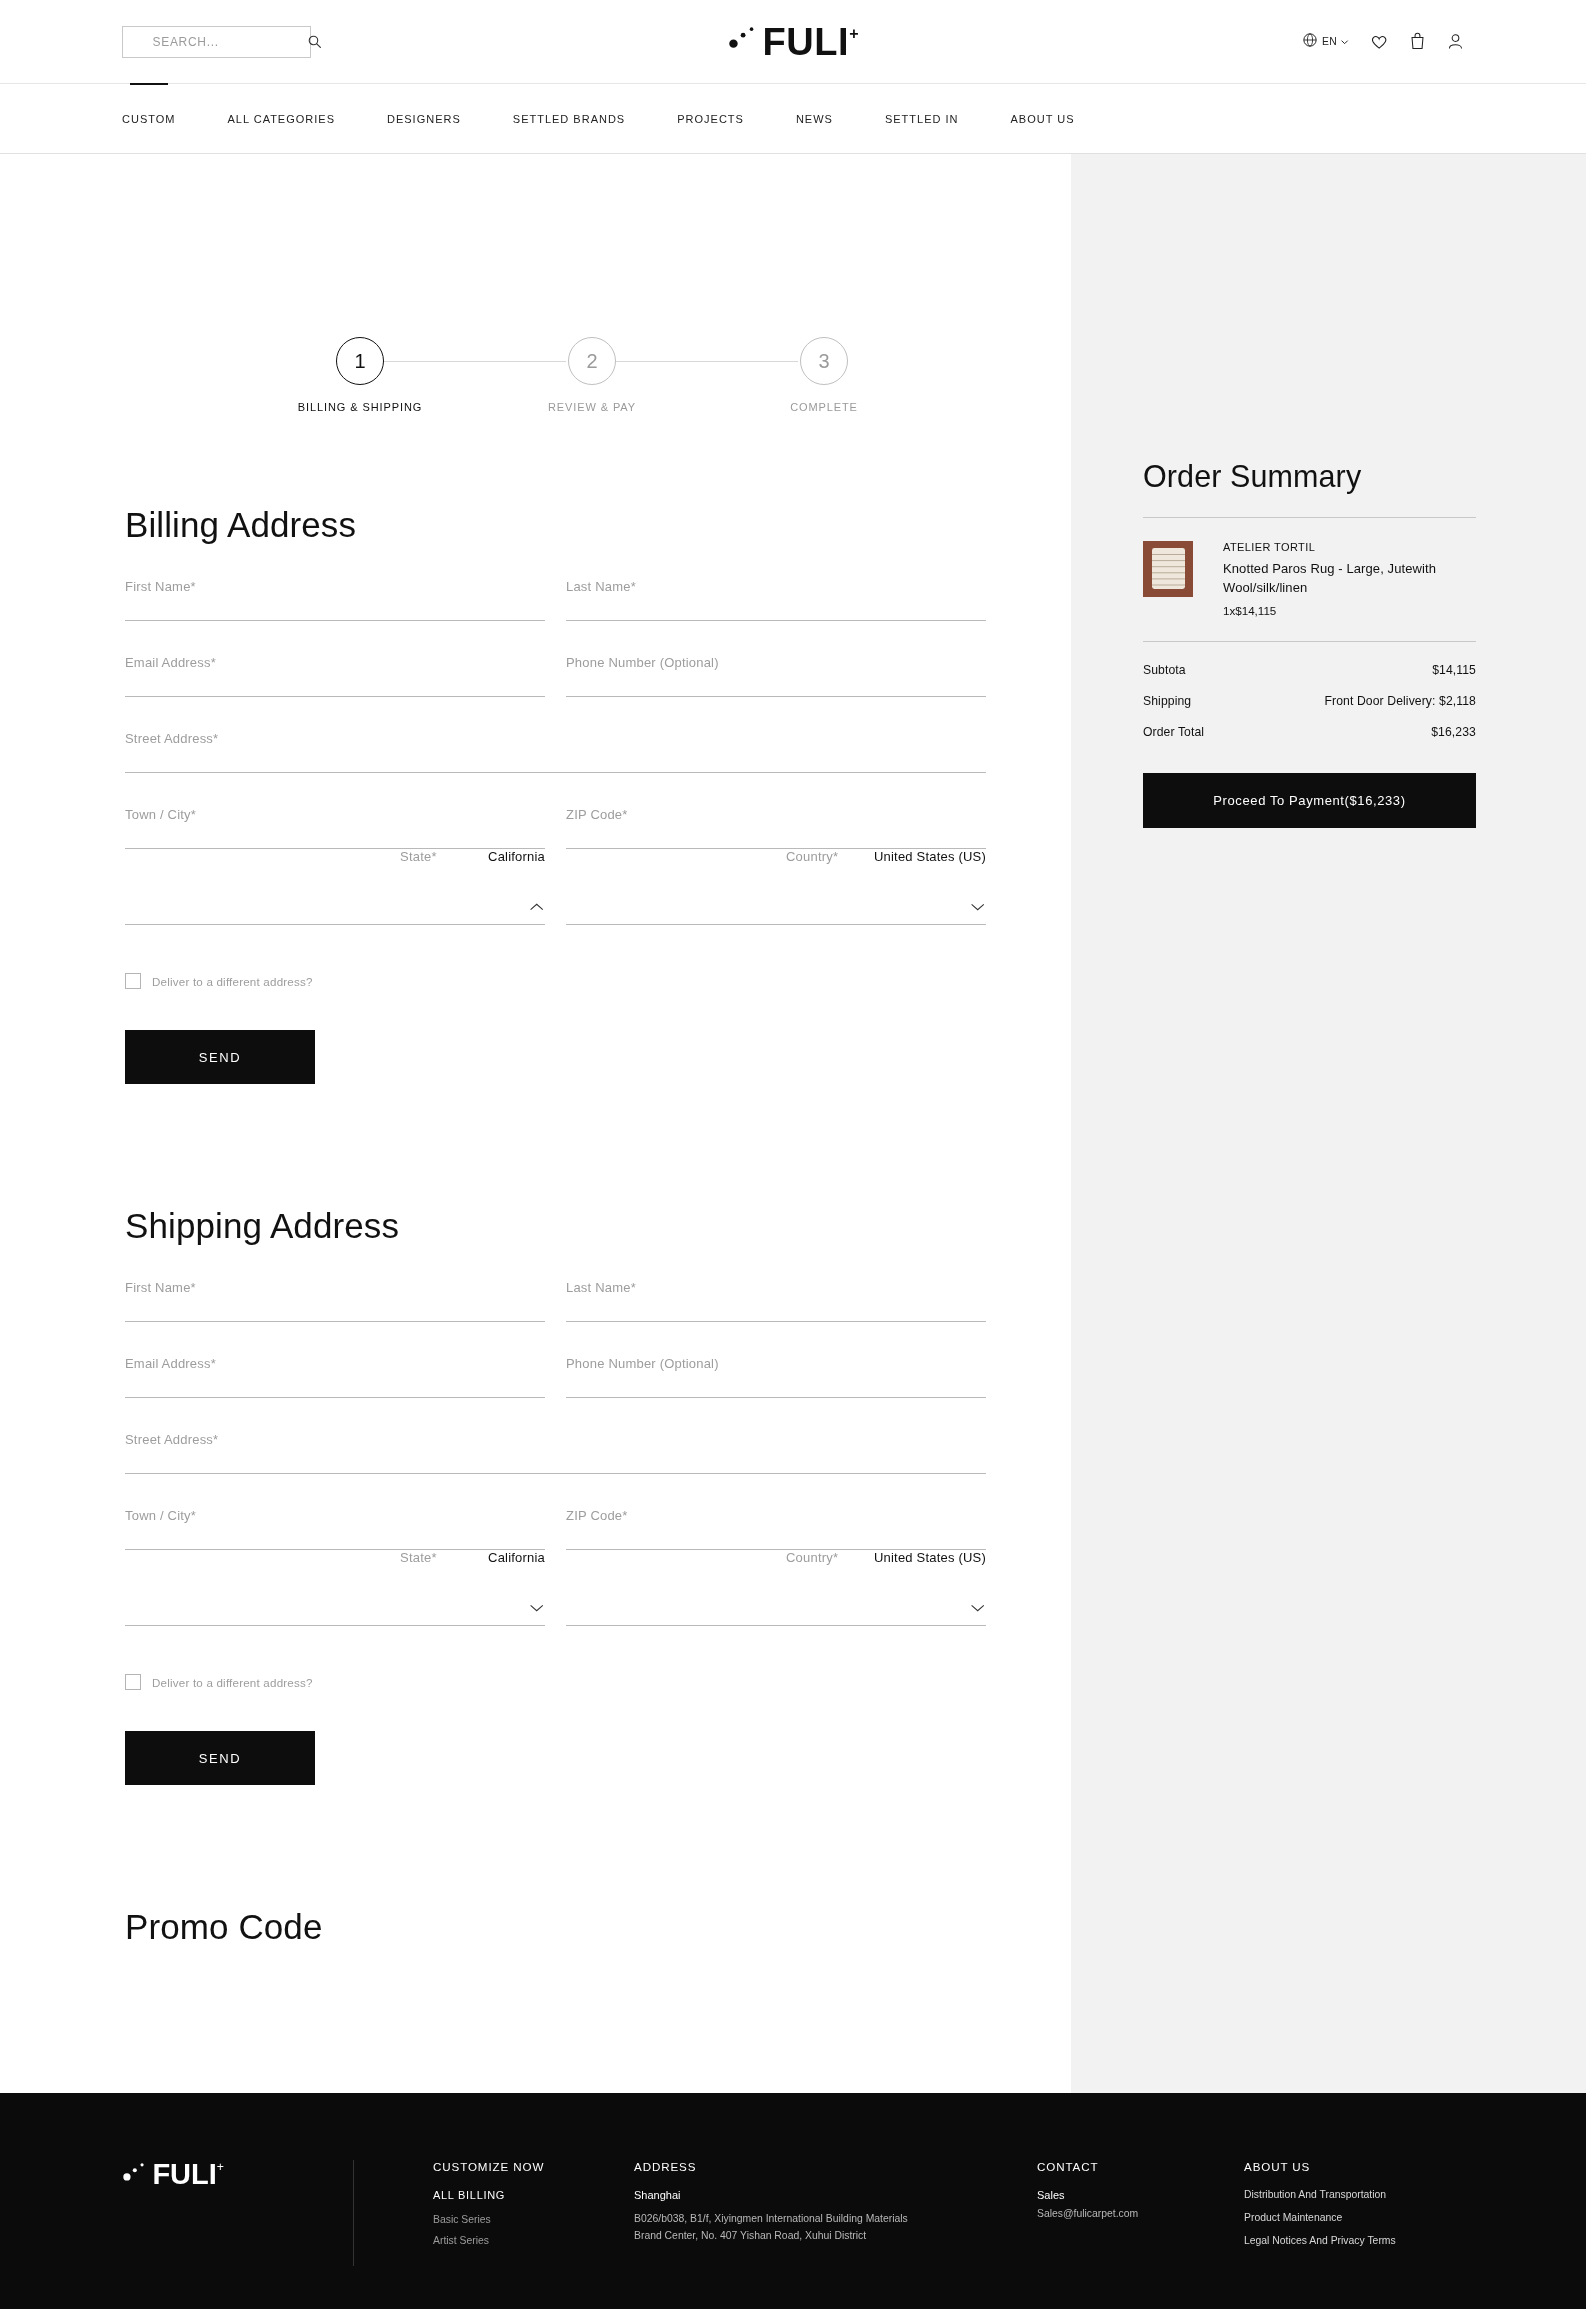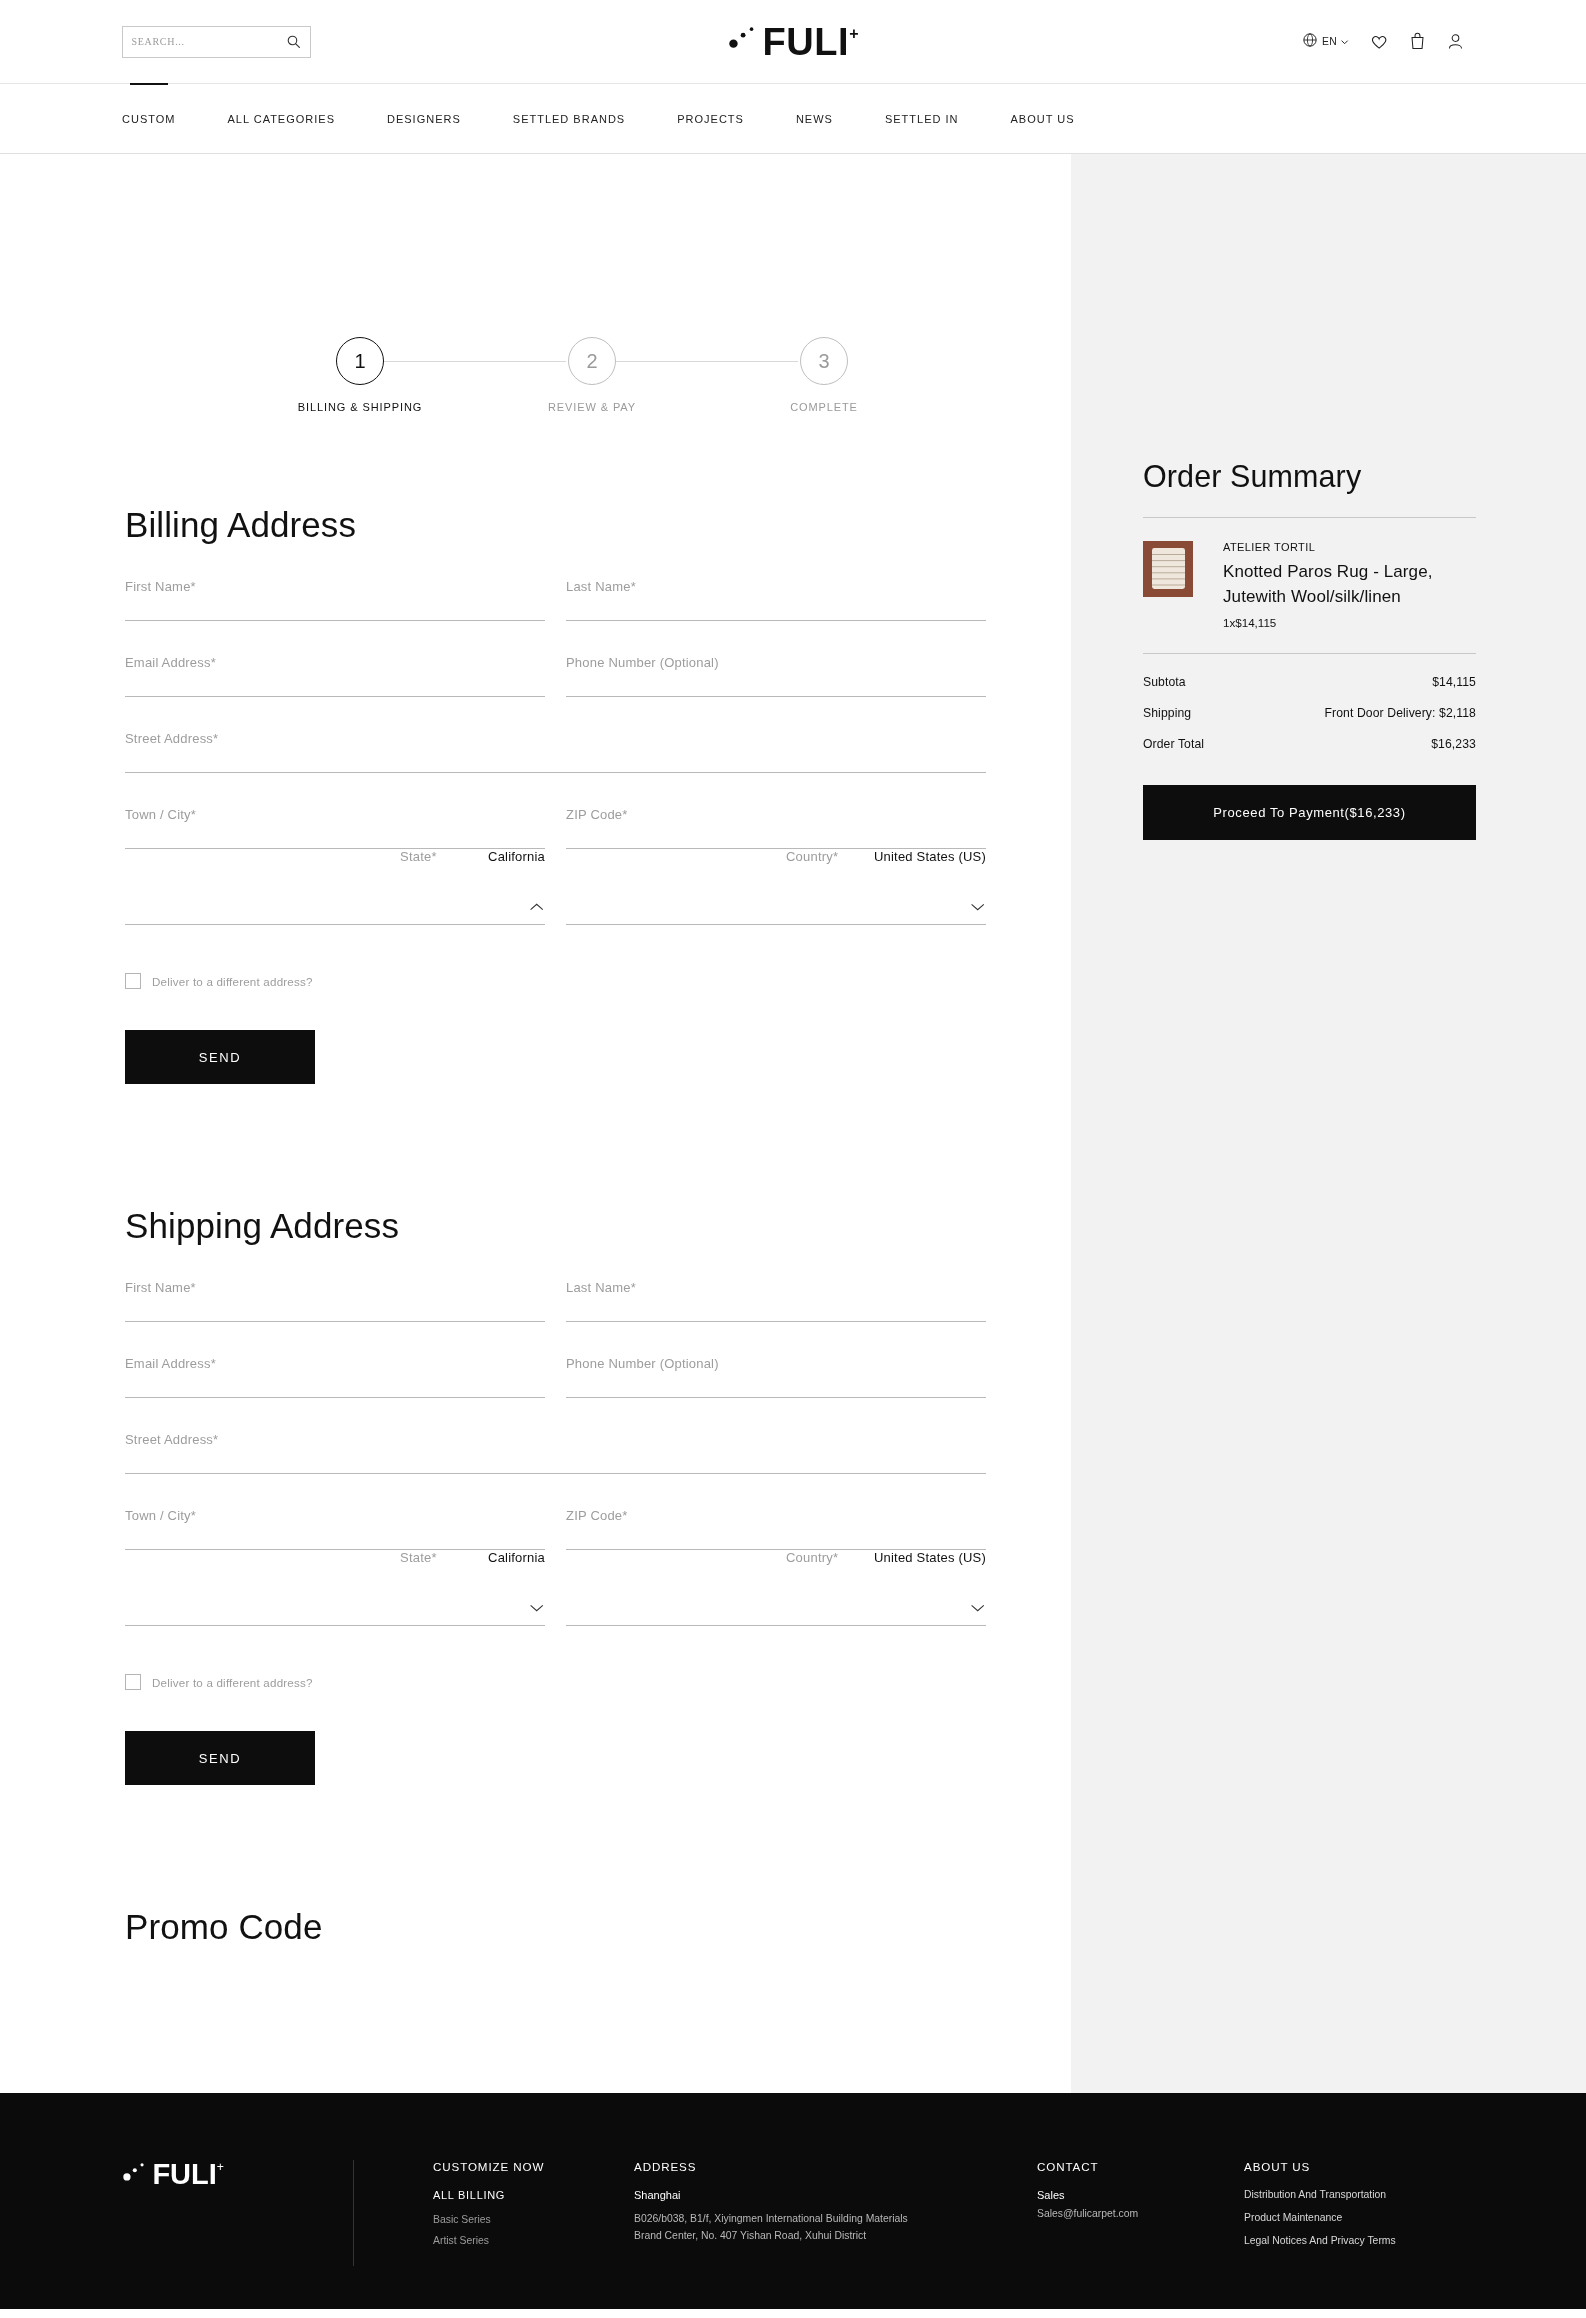--- a/index.html
+++ b/index.html
@@ -27,24 +27,25 @@
     border: 0.6px solid #c9c9c9;
     display: flex;
     align-items: center;
     padding: 0 8.5px;
     background: #fff;
   }
   .search-box input {
     border: none;
     outline: none;
     flex: 1;
-    font-size: 10px;
+    font-size: 12px;
     letter-spacing: 0.7px;
     color: #8a8a8a;
-    font-family: Liberation Serif, serif;
+    font-family: Liberation Sans, sans-serif;
+    margin-left: 21px;
   }
   .search-box input::placeholder { color: #9b9b9b; }
   .search-icon-btn {
     width: 16px; height: 16px;
     display: flex; align-items: center; justify-content: center;
     background: none; border: none; cursor: pointer;
   }
   .logo-wrap {
     position: absolute;
     left: 50%;
@@ -367,21 +368,21 @@
     box-shadow: 0 6.1px 0 #b9ab9a, 0 12.2px 0 #b9ab9a, 0 18.3px 0 #b9ab9a, 0 24.4px 0 #b9ab9a, 0 30.5px 0 #b9ab9a;
   }
   .item-info { flex: 1; margin-left: 13px; }
   .item-brand {
     font-size: 11px;
     letter-spacing: 0.4px;
     color: #111;
     margin-bottom: 6.1px;
   }
   .item-name {
-    font-size: 17px;
+    font-size: 13px;
     line-height: 1.5;
     color: #111;
     letter-spacing: 0.1px;
   }
   .item-qty {
     margin-top: 6.1px;
     font-size: 11.6px;
     color: #111;
   }
   .totals { padding-top: 21px; }

